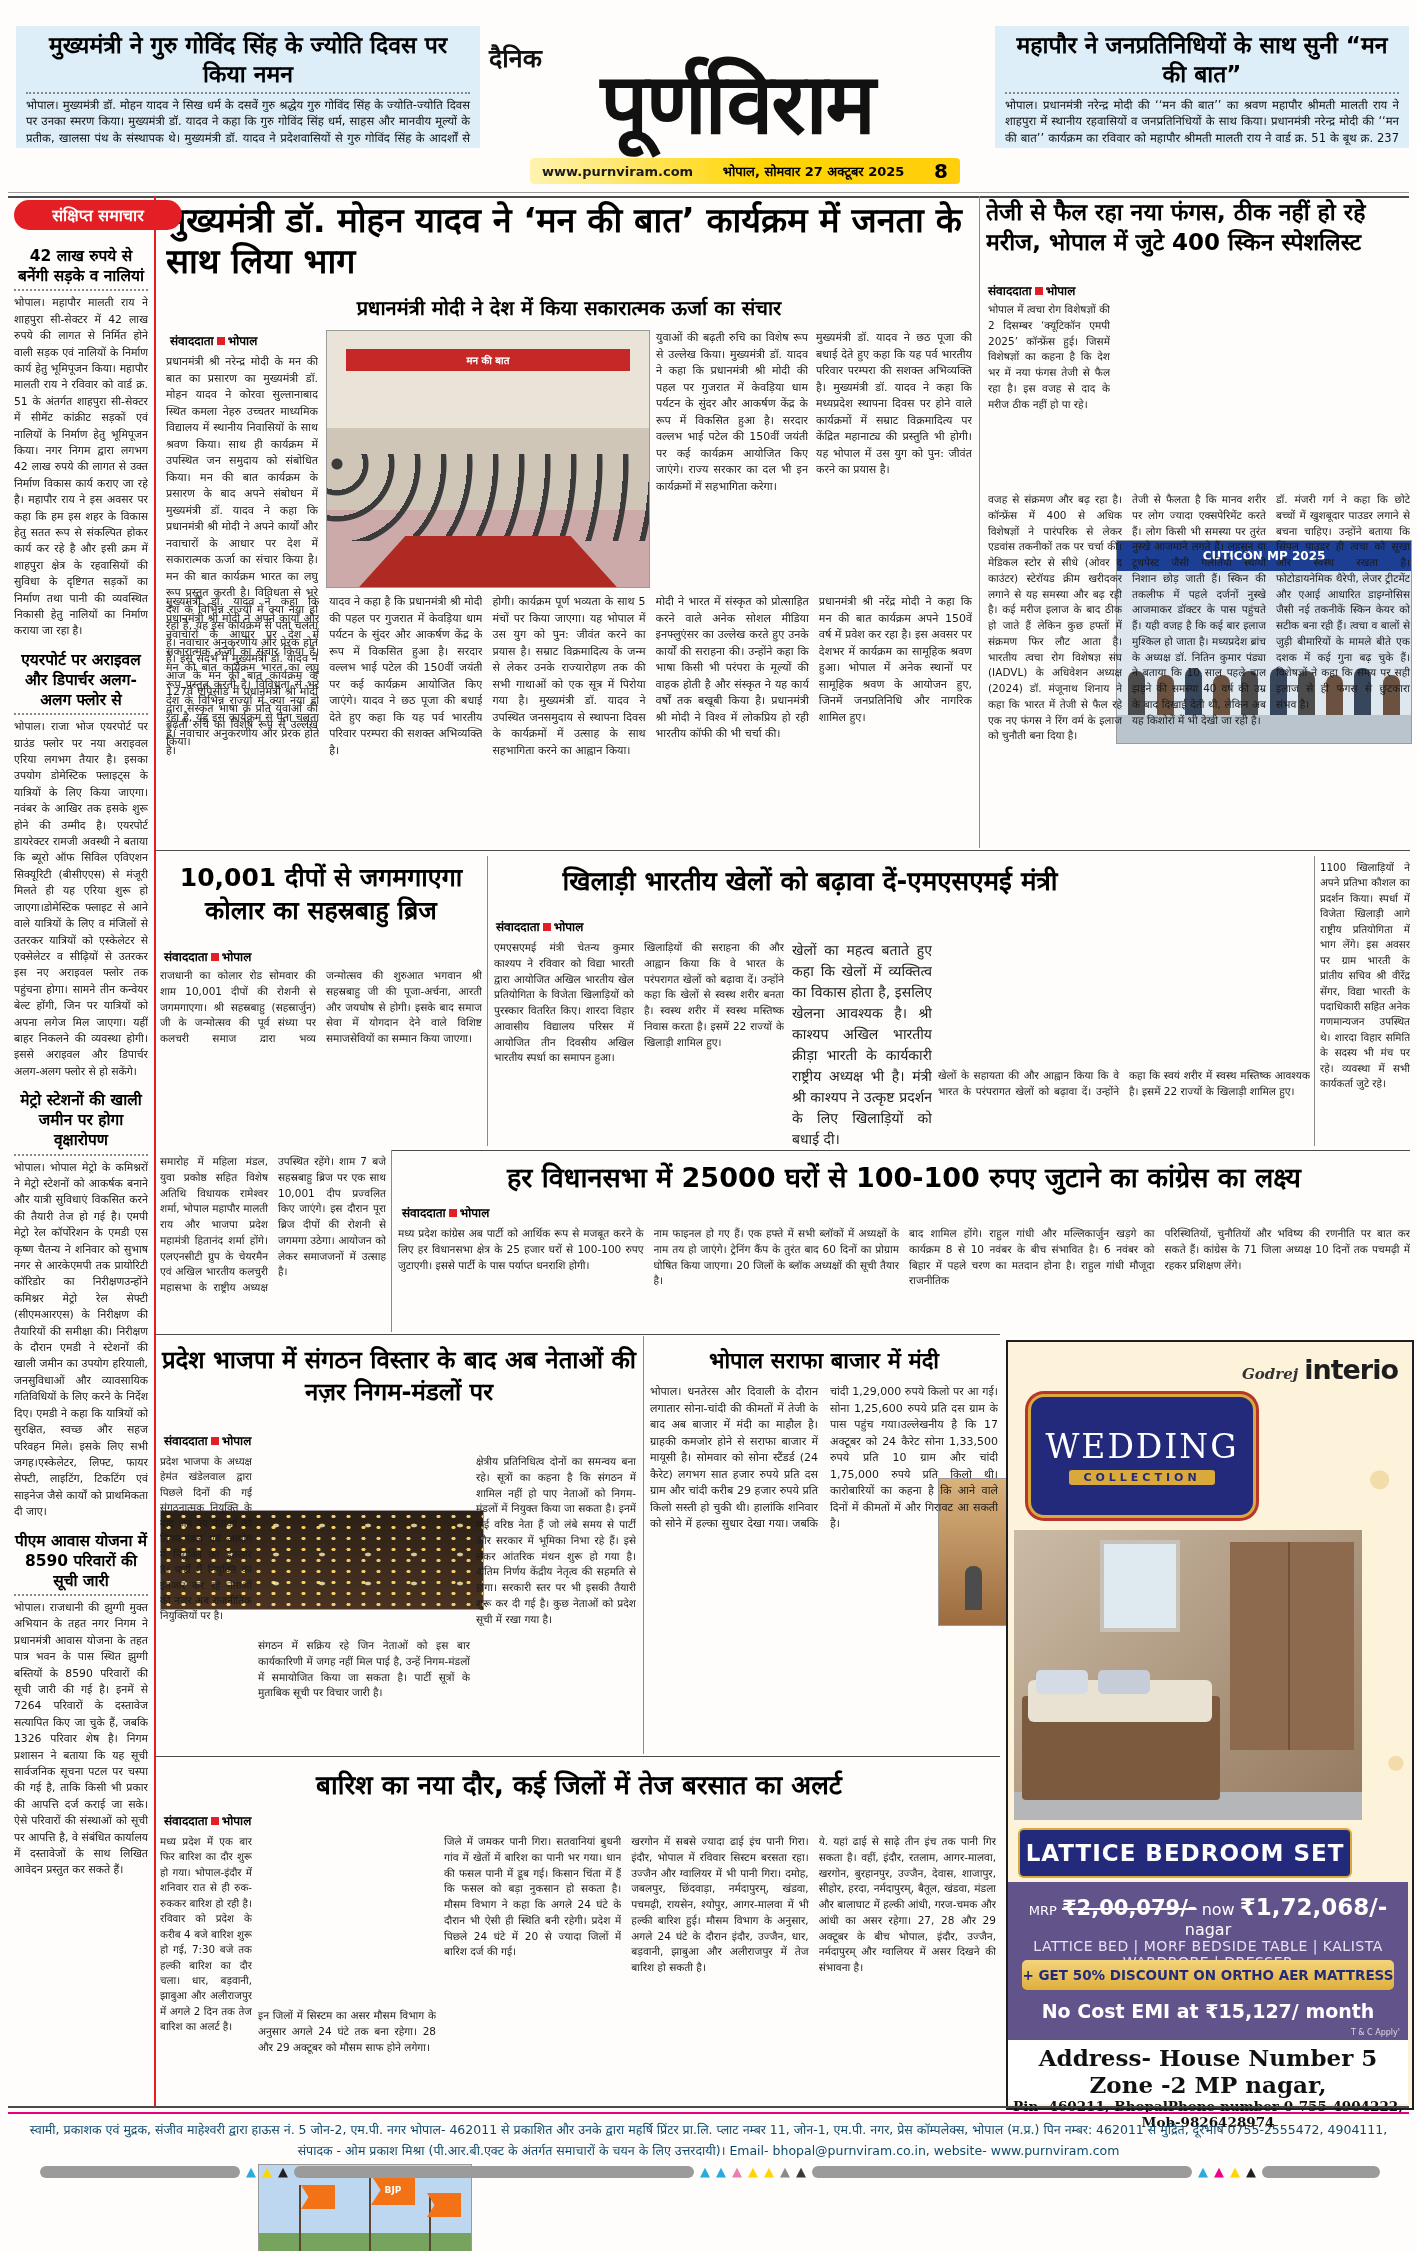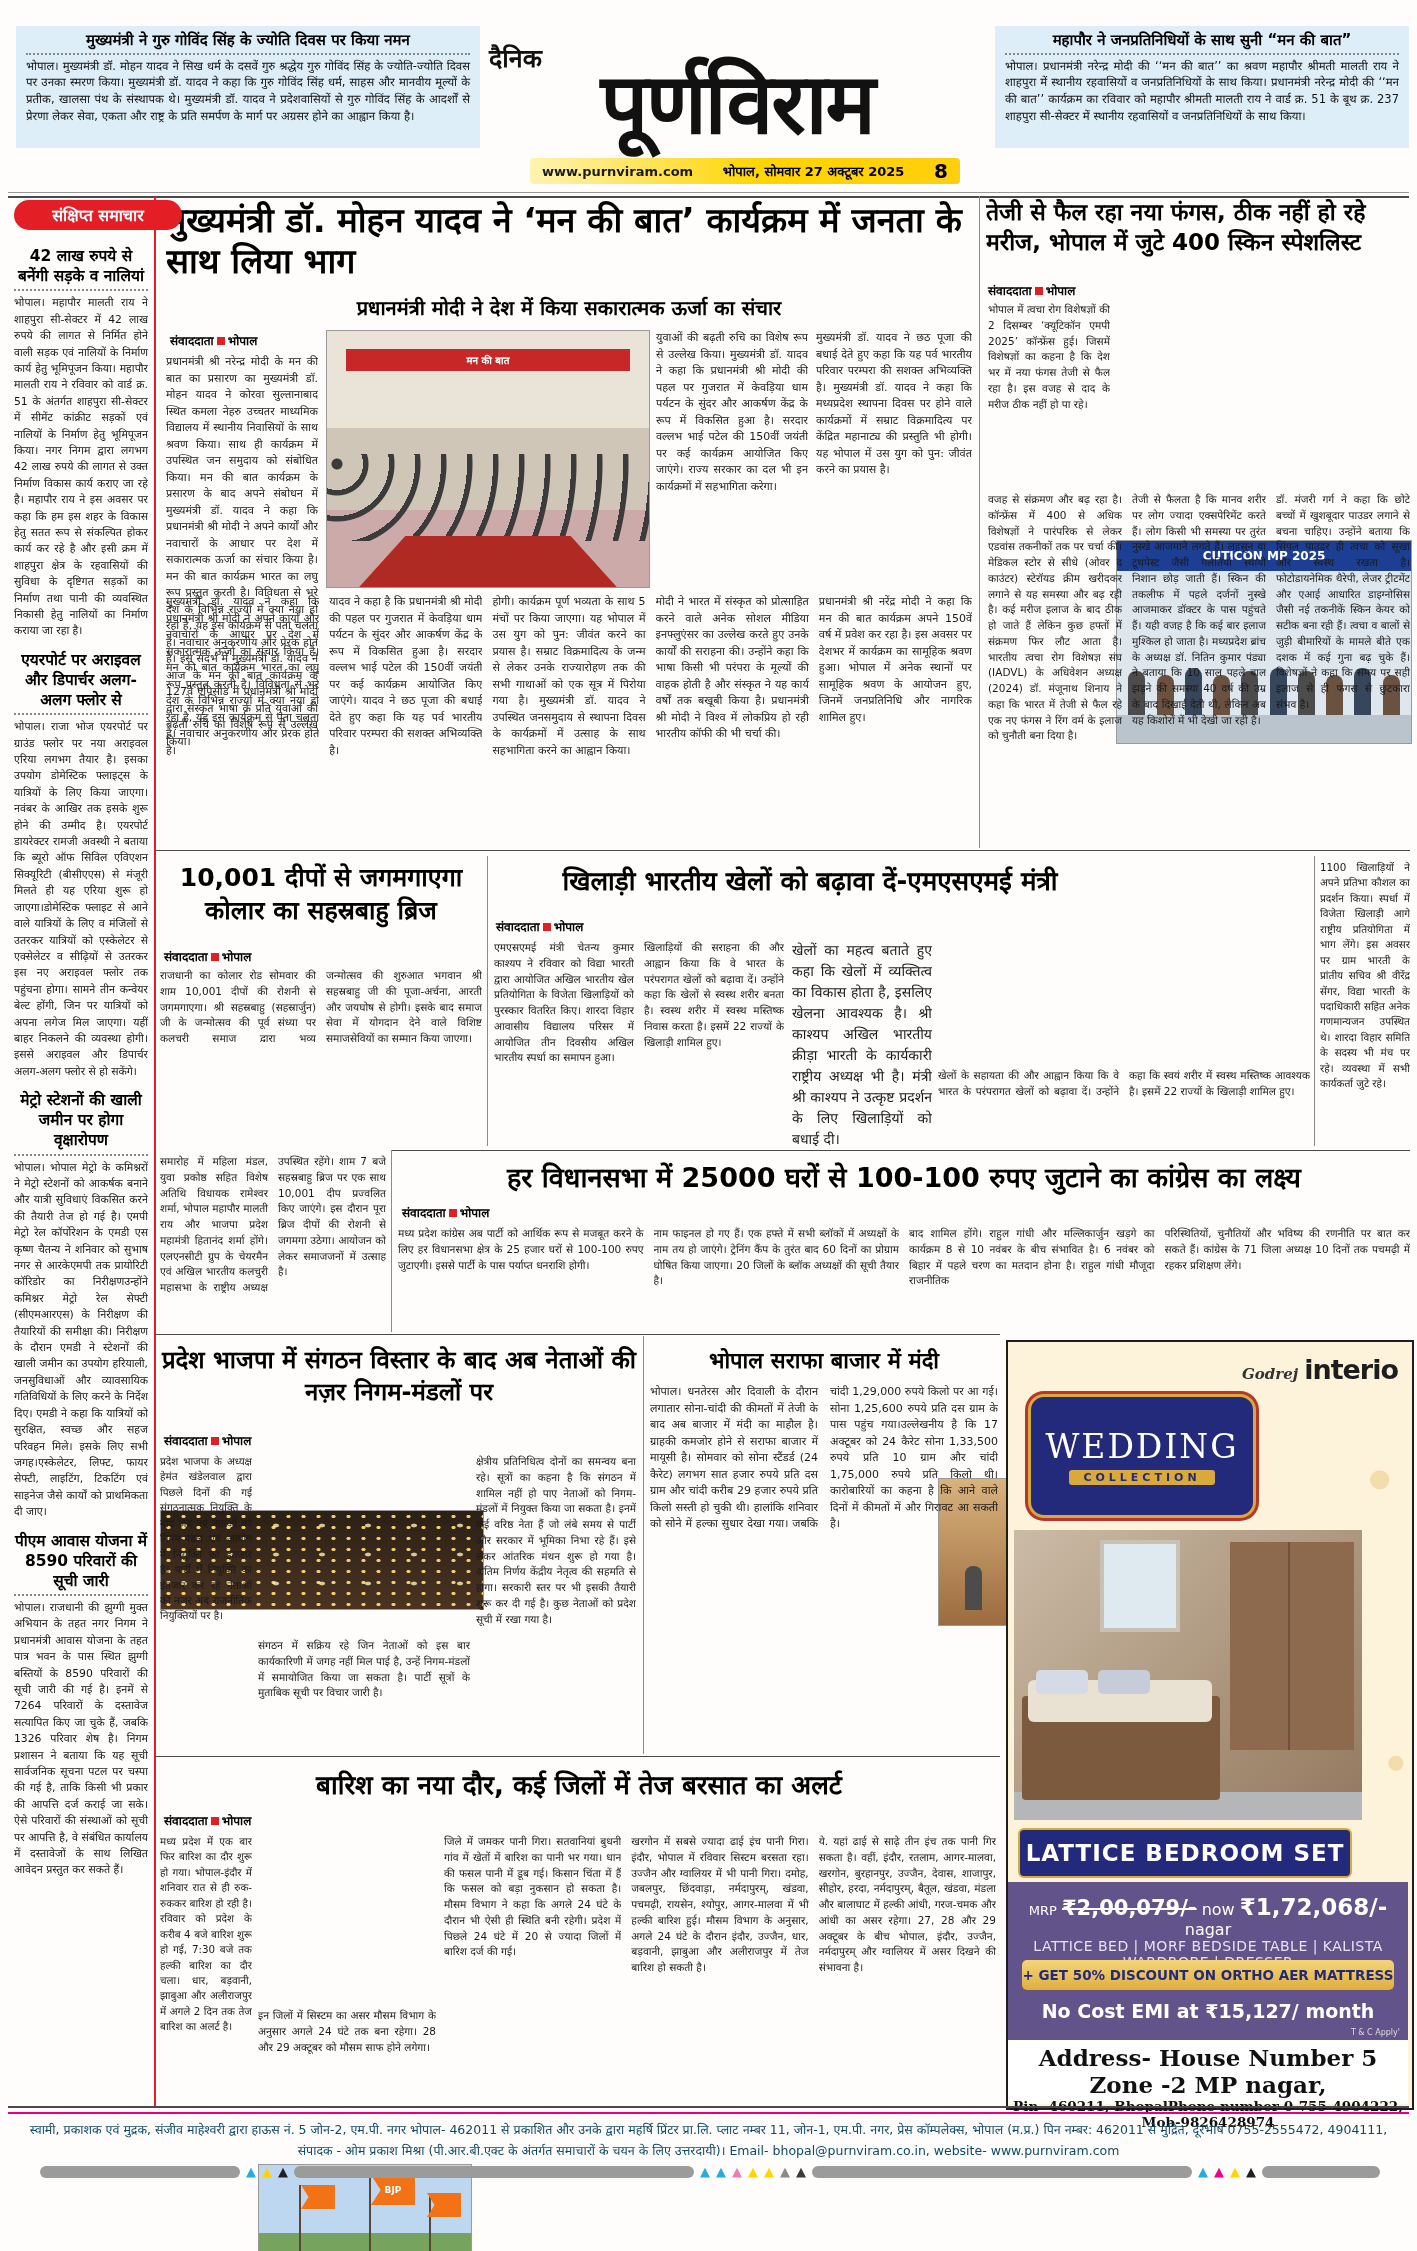--- a/index.html
+++ b/index.html
@@ -5,21 +5,21 @@
   html,body{margin:0;padding:0;background:#e9e9e9;}
   .page{position:relative;width:1417px;height:2251px;background:#fffdfb;margin:0 auto;
         font-family:"DejaVu Sans",sans-serif;color:#151515;overflow:hidden;}
   .abs{position:absolute;}
   .jtxt{font-size:11px;line-height:1.5;text-align:justify;color:#1a1a1a;overflow:hidden;}
   .head{font-weight:800;color:#000;overflow:hidden;}
   .center{text-align:center;}
   .byline{display:flex;align-items:center;gap:3px;font-size:12px;font-weight:700;color:#000;}
   .byline .sq{width:8px;height:8px;background:#e31e24;display:inline-block;}
   .earbox{background:#ddeef8;padding:5px 10px;overflow:hidden;}
-  .earbox h2{margin:0 0 3px 0;font-size:15px;line-height:1.25;text-align:center;font-weight:800;color:#000;
+  .earbox h2{margin:0 0 3px 0;font-size:23px;line-height:1.25;text-align:center;font-weight:800;color:#000;
              border-bottom:2px dotted #888;padding-bottom:3px;}
   .earbox p{margin:2px 0 0 0;font-size:11.5px;line-height:1.45;text-align:justify;}
   .vline{background:#8a8a8a;width:1px;}
   .hline{background:#4a4a4a;height:1px;}
   .photo{position:relative;overflow:hidden;border:1px solid #9a9a9a;}
   .cols{display:flex;gap:10px;}
   .cols>div{flex:1;}
   
   .mast-title{font-weight:900;font-size:84px;line-height:1.0;color:#111;letter-spacing:-2px;text-align:center;}
   .datebar{display:flex;align-items:center;justify-content:space-between;

